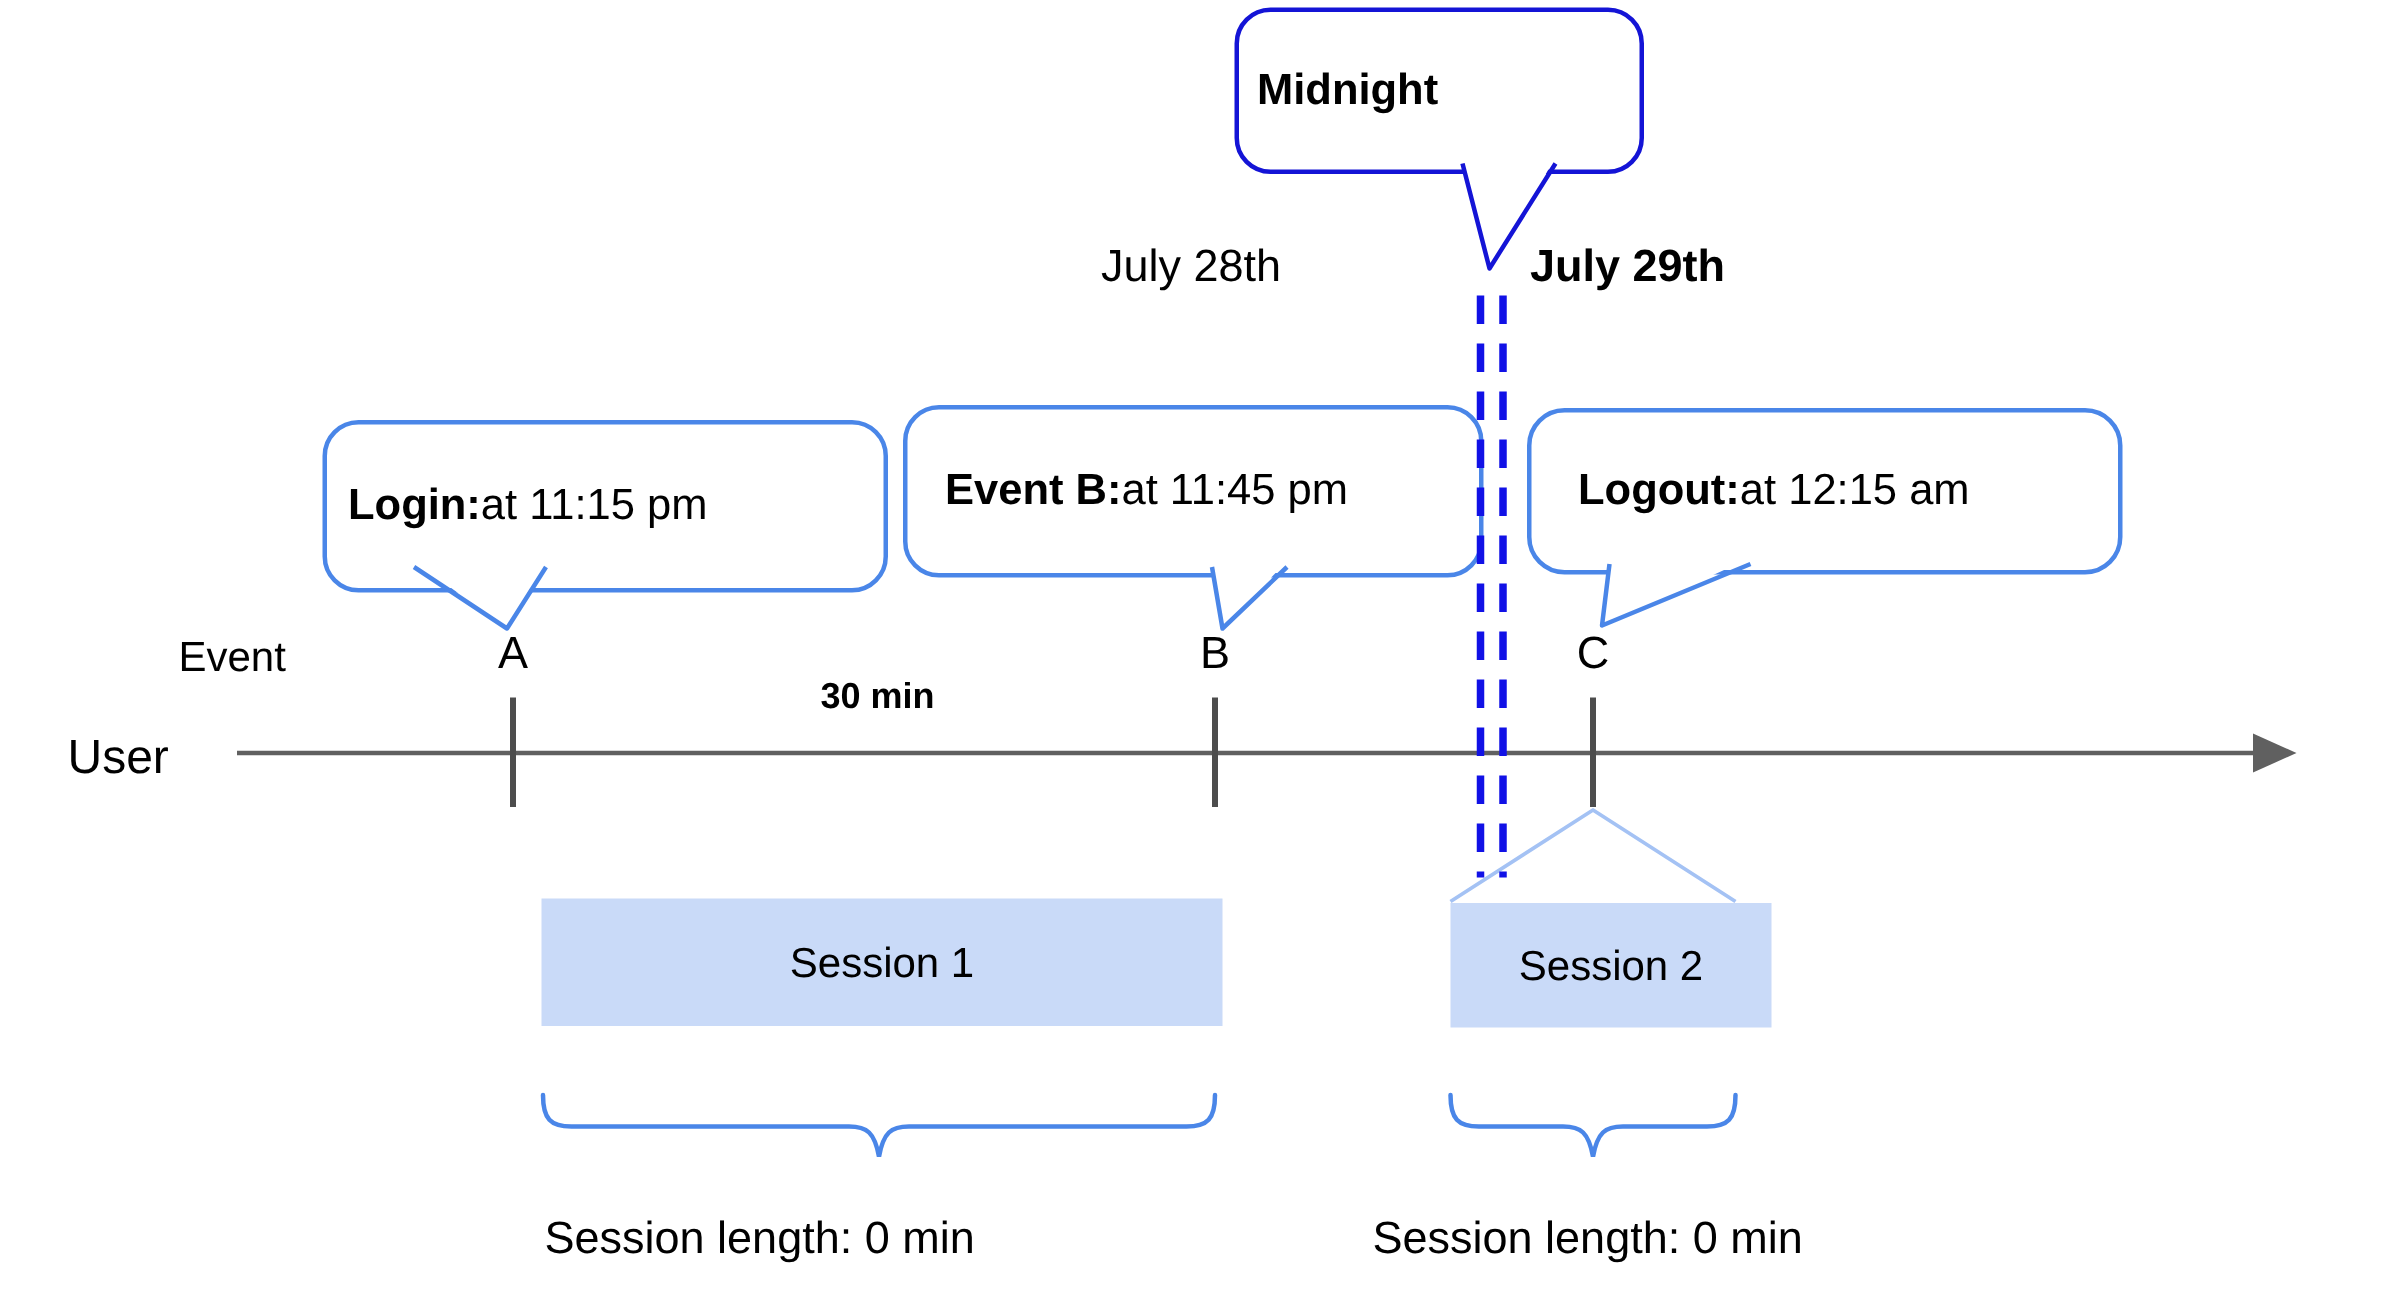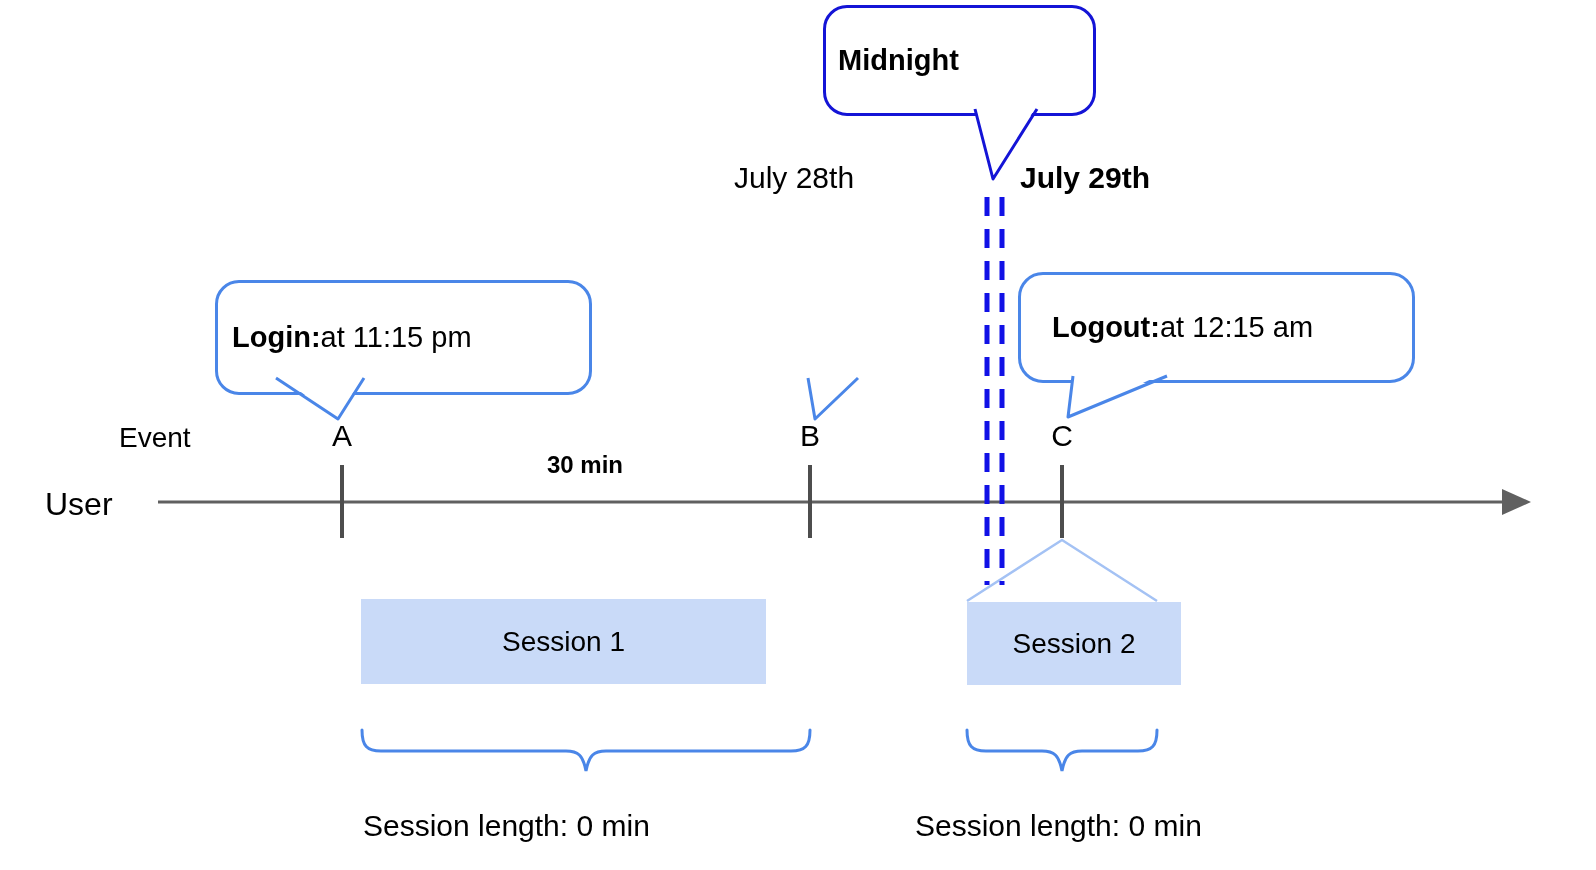--- a/index.html
+++ b/index.html
@@ -14,36 +14,40 @@
   .bubble.dark{border-color:#1414d6;}
   .lbl{position:absolute;white-space:nowrap;z-index:3;}
   .center-x{transform:translateX(-50%);}
   svg.overlay{position:absolute;left:0;top:0;z-index:10;pointer-events:none;}
 </style>
 </head>
 <body>
 
 <div class="stage">
 
-  <div class="session" style="left:361px;top:599px;width:405px;height:85px;">
+  <div class="session" style="left:361px;top:599px;width:454px;height:85px;">
     <span>Session 1</span>
   </div>
   <div class="session" style="left:967px;top:602px;width:214px;height:83px;">
     <span>Session 2</span>
   </div>
 
   <div class="bubble dark" style="left:823px;top:5px;width:255px;height:105px;padding-left:12px;font-weight:bold;">
     <span>Midnight</span>
   </div>
 
   <div class="bubble" style="left:215px;top:280px;width:357px;height:109px;padding-left:14px;">
     <span class="bold">Login:</span>
       <span> at 11:15 pm</span>
   </div>
 
+  <div class="bubble" style="left:602px;top:270px;width:356px;height:109px;padding-left:25px;">
+    <span class="bold">Event B:</span>
+      <span> at 11:45 pm</span>
+  </div>
 
   <div class="bubble" style="left:1018px;top:272px;width:360px;height:105px;padding-left:31px;border-radius:25px;">
     <span class="bold">Logout:</span>
       <span> at 12:15 am</span>
   </div>
 
   <div class="lbl" style="left:690px;top:161px;font-size:30px;margin-left:44px;">July 28th</div>
   <div class="lbl" style="left:1020px;top:161px;font-size:30px;font-weight:bold;">July 29th</div>
 
   <div class="lbl" style="left:119px;top:422px;font-size:28px;">Event</div>

